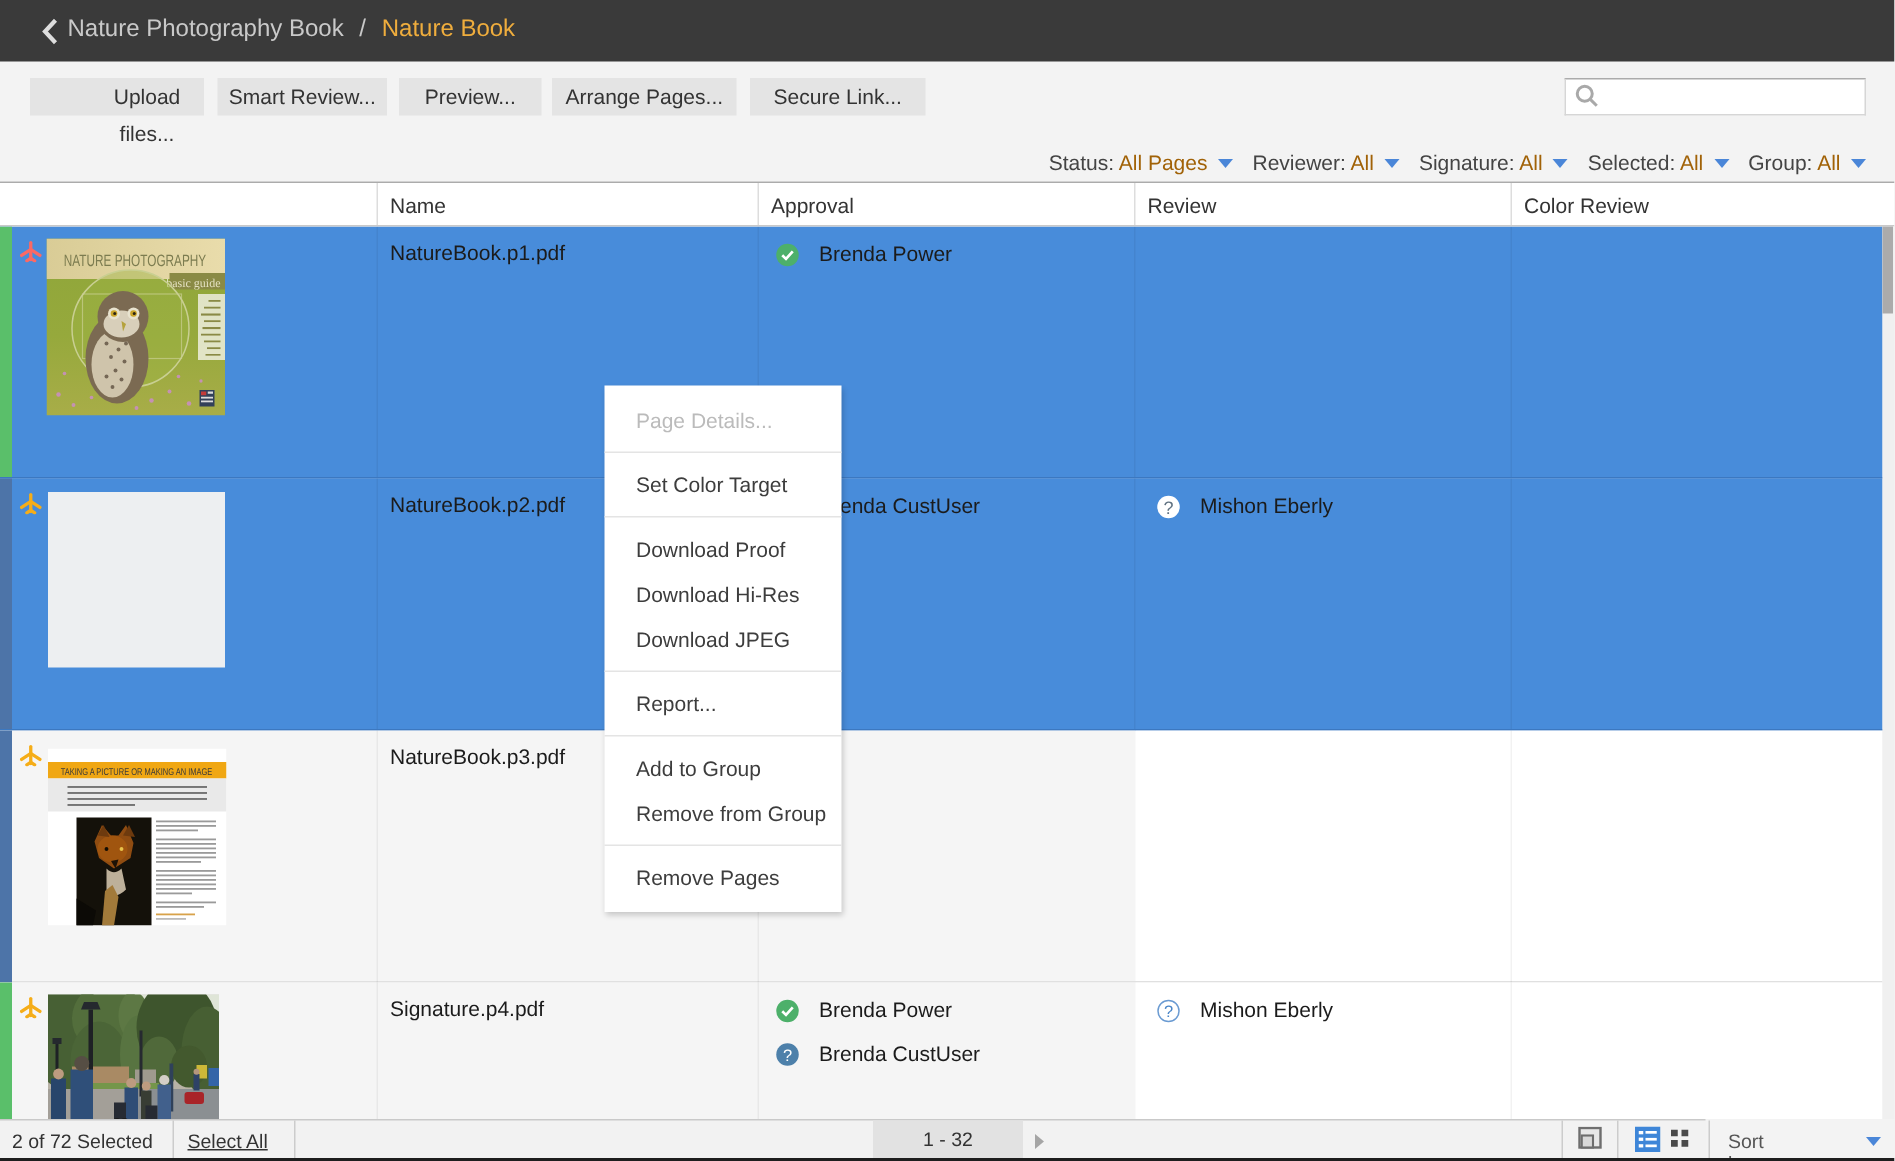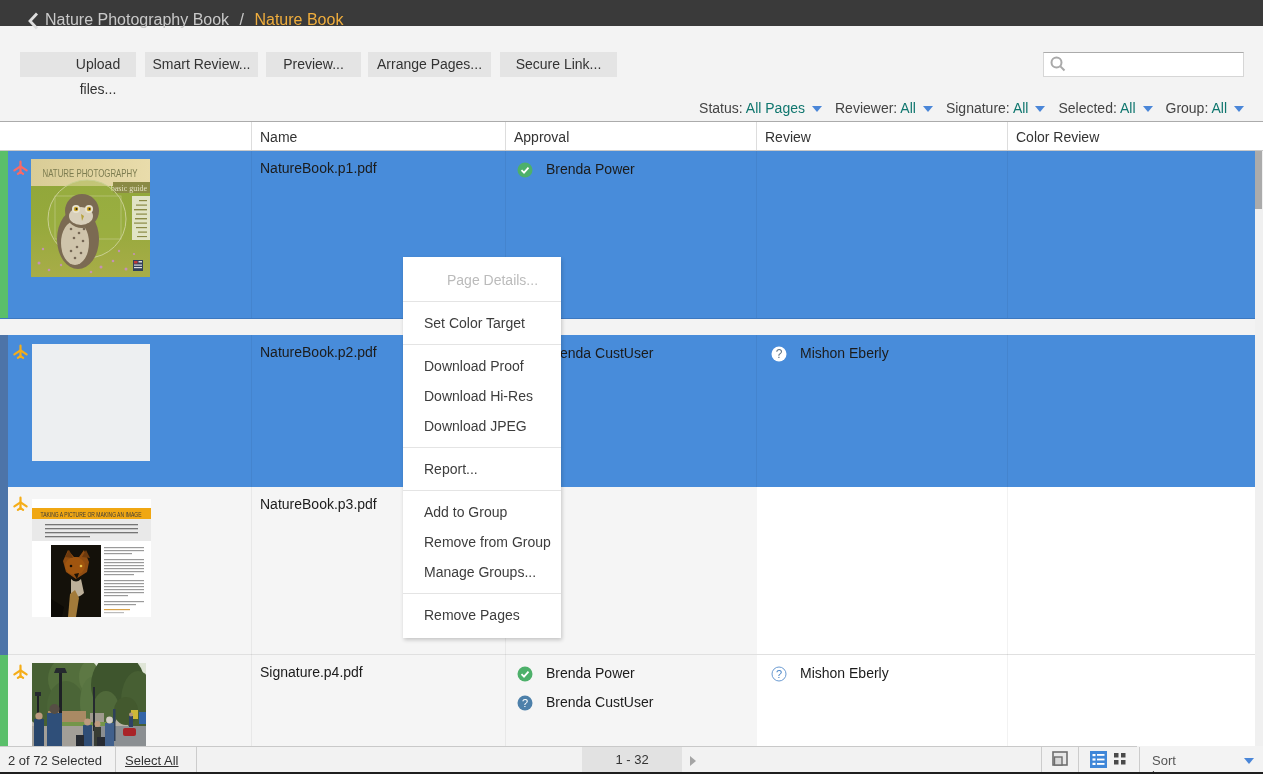--- a/index.html
+++ b/index.html
@@ -1,35 +1,35 @@
 <!DOCTYPE html>
 <html><head>
 <meta charset="utf-8">
 <style>
 * { margin:0; padding:0; box-sizing:border-box; }
 html,body { width:1263px; height:774px; overflow:hidden; font-family:"Liberation Sans", sans-serif; background:#f3f3f3; position:relative; }
 .abs { position:absolute; }
 
 
-#topbar { left:0; top:0; width:1263px; height:26px; background:#3a3a3a; }
+#topbar { left:0; top:0; width:1263px; height:41px; background:#3a3a3a; }
 #crumb { left:45px; top:11px; font-size:16px; color:#c9c9c9; }
 #crumb .sep { color:#c9c9c9; padding:0 6px; }
 #crumb .cur { color:#efad3d; }
 #backchev { left:27px; top:12px; }
 
 
 .btn { position:absolute; top:52px; height:25px; background:#e4e4e4; color:#333; font-size:14px; text-align:center; line-height:25px; }
 
 
 #search { left:1043px; top:52px; width:201px; height:25px; background:#fff; border:1px solid #d6d6d6; border-top:1px solid #ababab; }
 
 
 #filters { right:19px; top:100px; font-size:14px; color:#444; white-space:nowrap; }
 #filters b { font-weight:normal; color:#444; }
-#filters a { color:#0f766e; text-decoration:none;text-align:right; }
+#filters a { color:#a16207; text-decoration:none;text-align:right; }
 .caret { display:inline-block; width:0; height:0; border-left:5px solid transparent; border-right:5px solid transparent; border-top:6px solid #4a86d8; margin:0 0 1px 7px; vertical-align:middle; }
 #filters .gap { display:inline-block; width:13px; }
 
 
 #thead { left:0; top:121px; width:1263px; height:30px; background:#fff; border-top:1px solid #ababab; border-bottom:1px solid #c9c9c9; }
 #thead .h { position:absolute; top:7px; font-size:14px; color:#333; }
 .vline { position:absolute; width:1px; background:#ddd; top:0; bottom:0; }
 
 
 #rows { left:0; top:151px; width:1263px; height:595px; overflow:hidden; }
@@ -46,21 +46,21 @@
 .entry { position:absolute; font-size:14px; color:#1b1b1b; }
 .entry .ico { position:absolute; left:-29px; top:1px; }
 
 
 #sbtrack { left:1255px; top:151px; width:8px; height:595px; background:#f0f0f0; }
 #sbthumb { left:1255px; top:151px; width:7px; height:58px; background:#ababab; }
 
 
 #menu { left:403px; top:257px; width:158px; background:#fff; box-shadow:1px 2px 4px rgba(0,0,0,0.2); padding:8px 0; }
 #menu .mi { height:30px; line-height:30px; padding-left:21px; font-size:14px; color:#3d3d3d; }
-#menu .dis { color:#bbb;text-align:center; }
+#menu .dis { color:#bbb; }
 #menu .div { height:1px; background:#e4e4e4; margin:6px 0; }
 
 
 #bbar { left:0; top:746px; width:1137px; height:28px; background:#f2f2f2; border-top:1px solid #c9c9c9; font-size:13px; color:#333; }
 #bbar .bdiv { position:absolute; top:0; bottom:2px; width:1px; background:#ccc; }
 #bedge { left:0; top:772px; width:1263px; height:2px; background:#1e1e1e; }
 #pagebox { position:absolute; left:582px; top:0; width:100px; height:25px; background:#e2e2e2; text-align:center; line-height:25px; color:#333; }
 </style>
 </head>
 <body>
@@ -192,21 +192,21 @@
     </svg>
     <div class="name">NatureBook.p1.pdf</div>
     <div class="entry" style="left:546px; top:10px;">
       <span class="ico"><svg width="16" height="16" viewBox="0 0 16 16">
             <circle cx="8" cy="8" r="7.5" fill="#4db06a"></circle>
             <path d="M4.5 8.2 L7 10.6 L11.5 5.6" stroke="#fff" stroke-width="1.8" fill="none"></path>
           </svg></span>Brenda Power
     </div>
   </div>
 
-  <div class="row sel" style="top:184px;padding-left:41px;">
+  <div class="row sel" style="top:168px;padding-left:41px;">
     <div class="strip steel"></div>
     <div class="cdiv" style="left:251px;"></div>
     <div class="cdiv" style="left:505px;"></div>
     <div class="cdiv" style="left:756px;"></div>
     <div class="cdiv" style="left:1007px;"></div>
     <svg class="abs plane" style="left:13px;top:9px;" width="15" height="15" viewBox="0 0 15 15">
         <g stroke="#f5ad18" stroke-width="2.2" stroke-linecap="round" fill="none">
           <path d="M7.5 1.7 L7.5 13"></path>
           <path d="M1.4 10.3 L7.5 6.3 L13.6 10.3"></path>
           <path d="M4.9 13.9 L7.5 12.1 L10.1 13.9"></path>
@@ -400,21 +400,20 @@
   <div class="mi">Set Color Target</div>
   <div class="div"></div>
   <div class="mi">Download Proof</div>
   <div class="mi">Download Hi-Res</div>
   <div class="mi">Download JPEG</div>
   <div class="div"></div>
   <div class="mi">Report...</div>
   <div class="div"></div>
   <div class="mi">Add to Group</div>
   <div class="mi">Remove from Group</div>
-  <div class="mi">Manage Groups...</div>
   <div class="div"></div>
   <div class="mi">Remove Pages</div>
 </div>
 
 <div class="abs" id="bbar">
   <div class="abs" style="left:8px; top:6px;">2 of 72 Selected</div>
   <div class="abs" style="left:125px; top:6px; text-decoration:underline;">Select All</div>
   <div class="bdiv" style="left:115px;"></div>
   <div class="bdiv" style="left:196px;"></div>
   <div id="pagebox">1 - 32</div>

